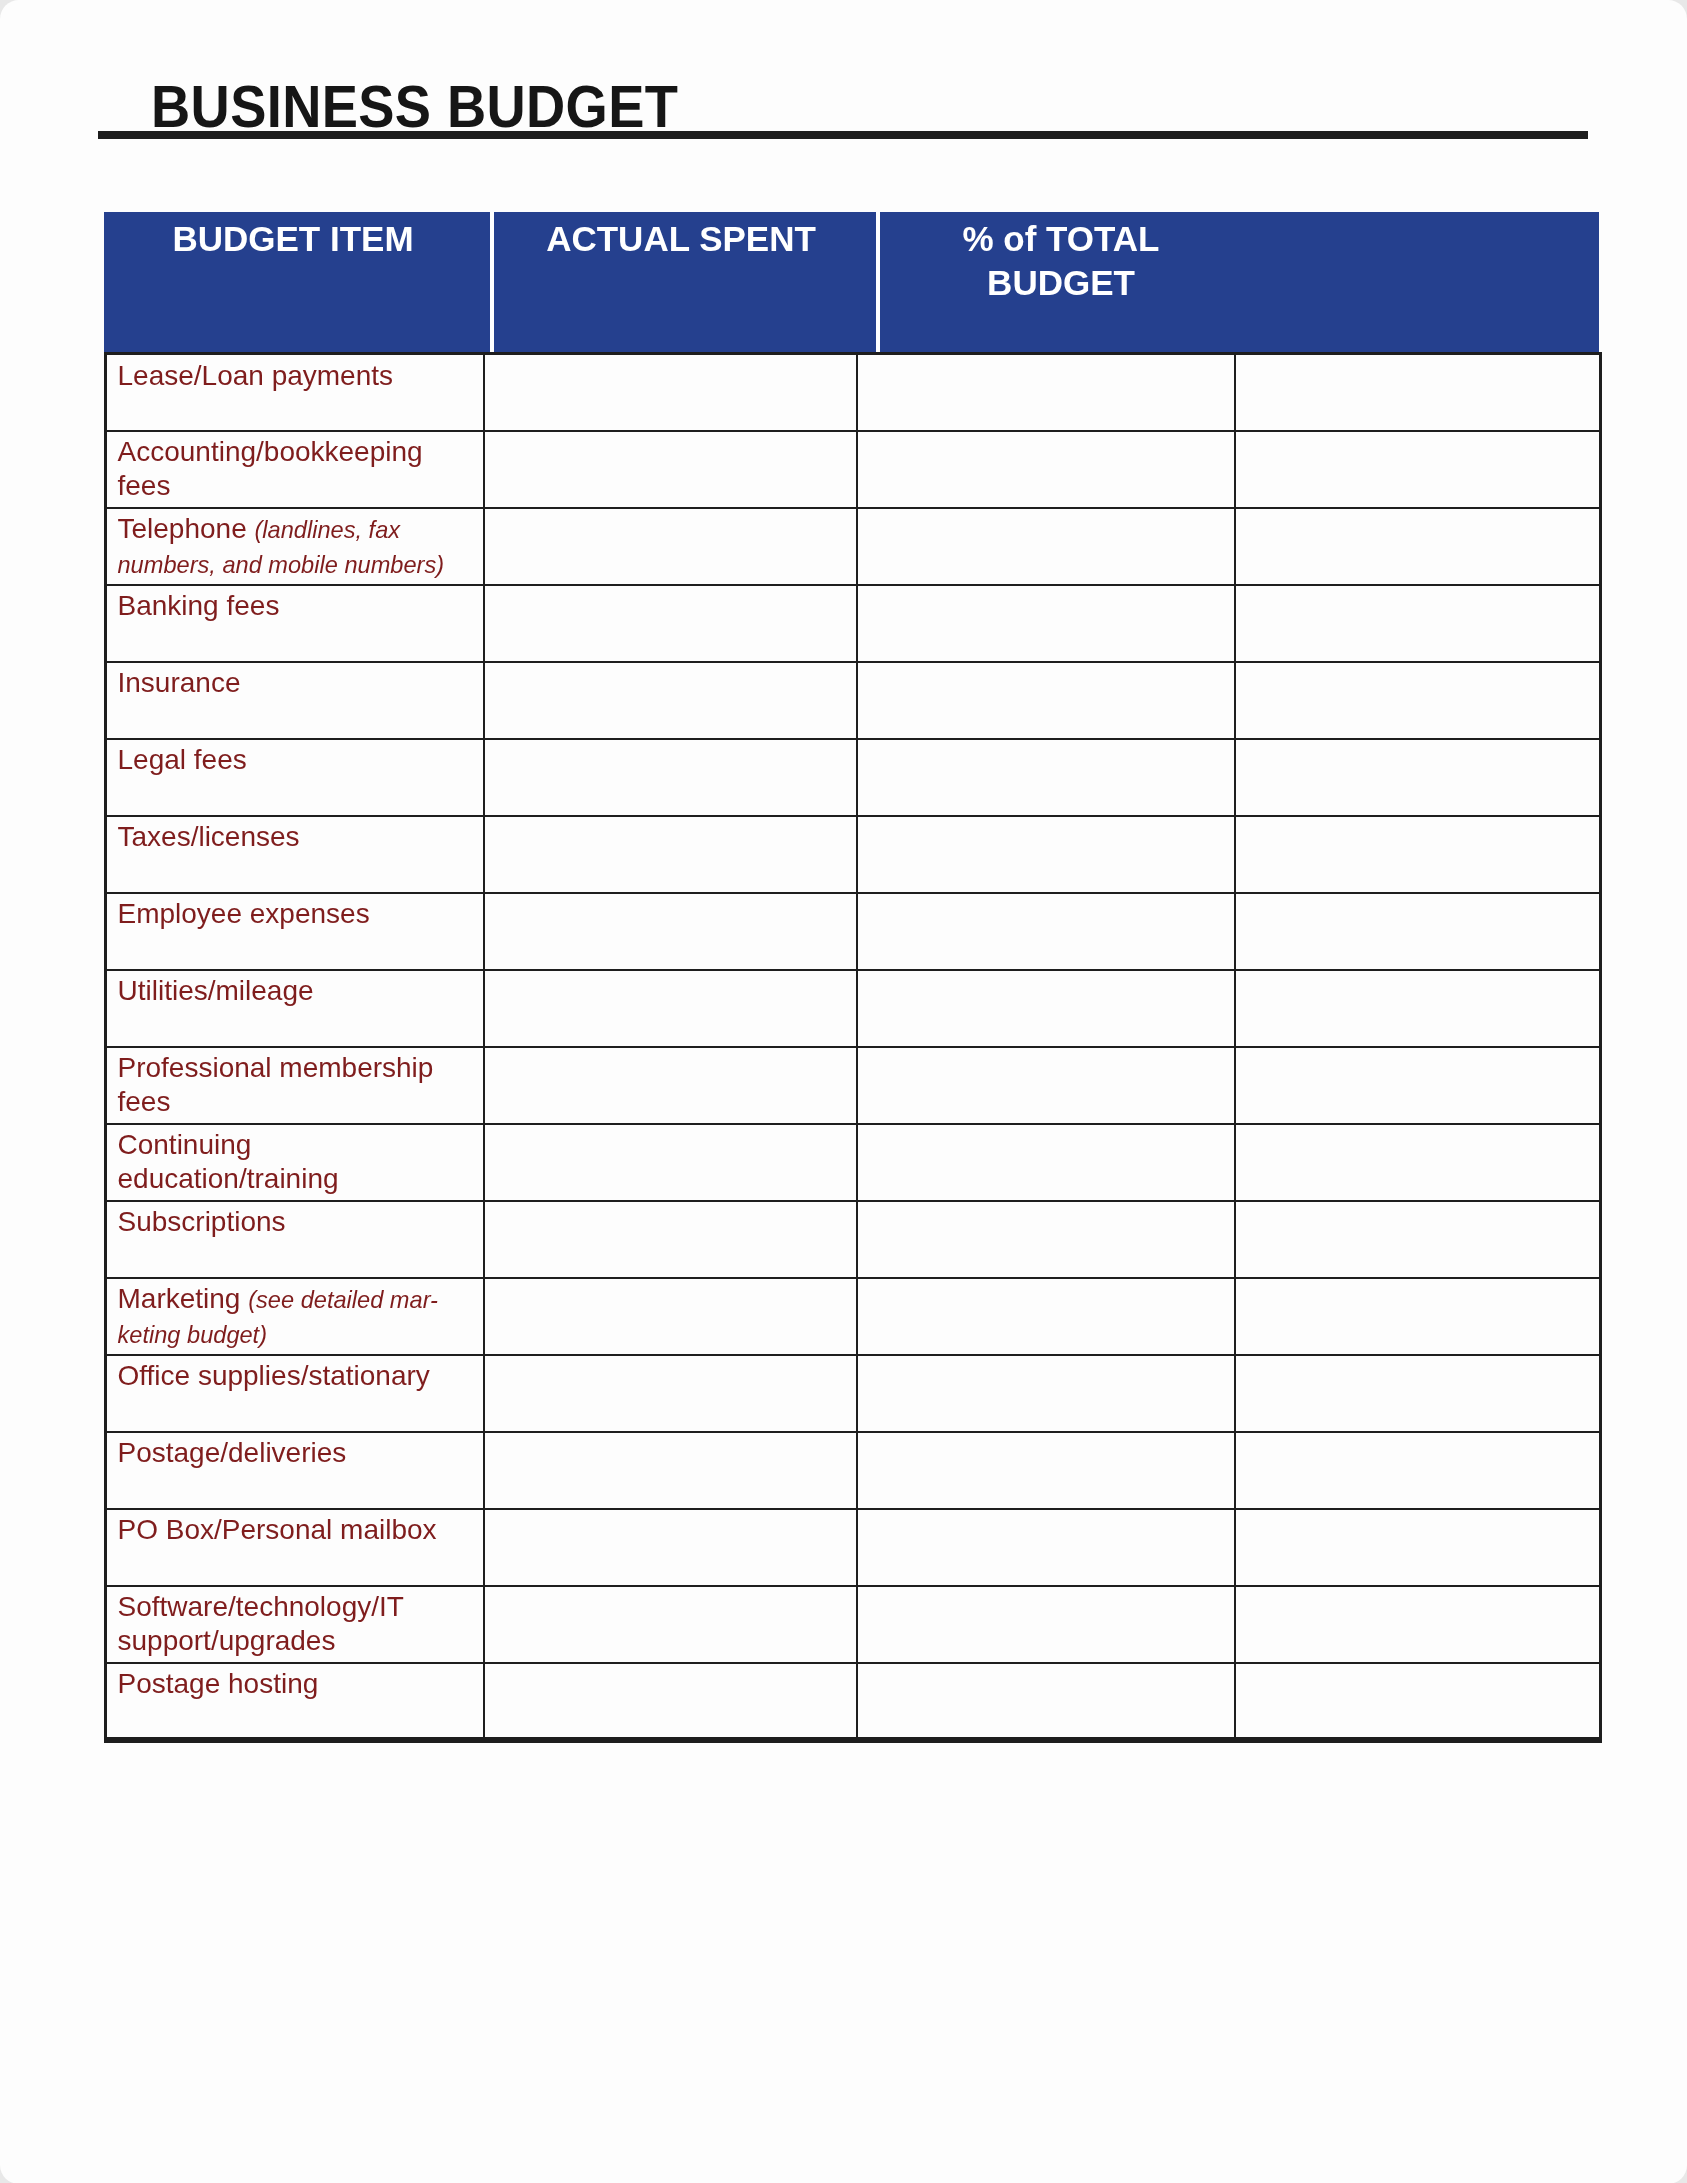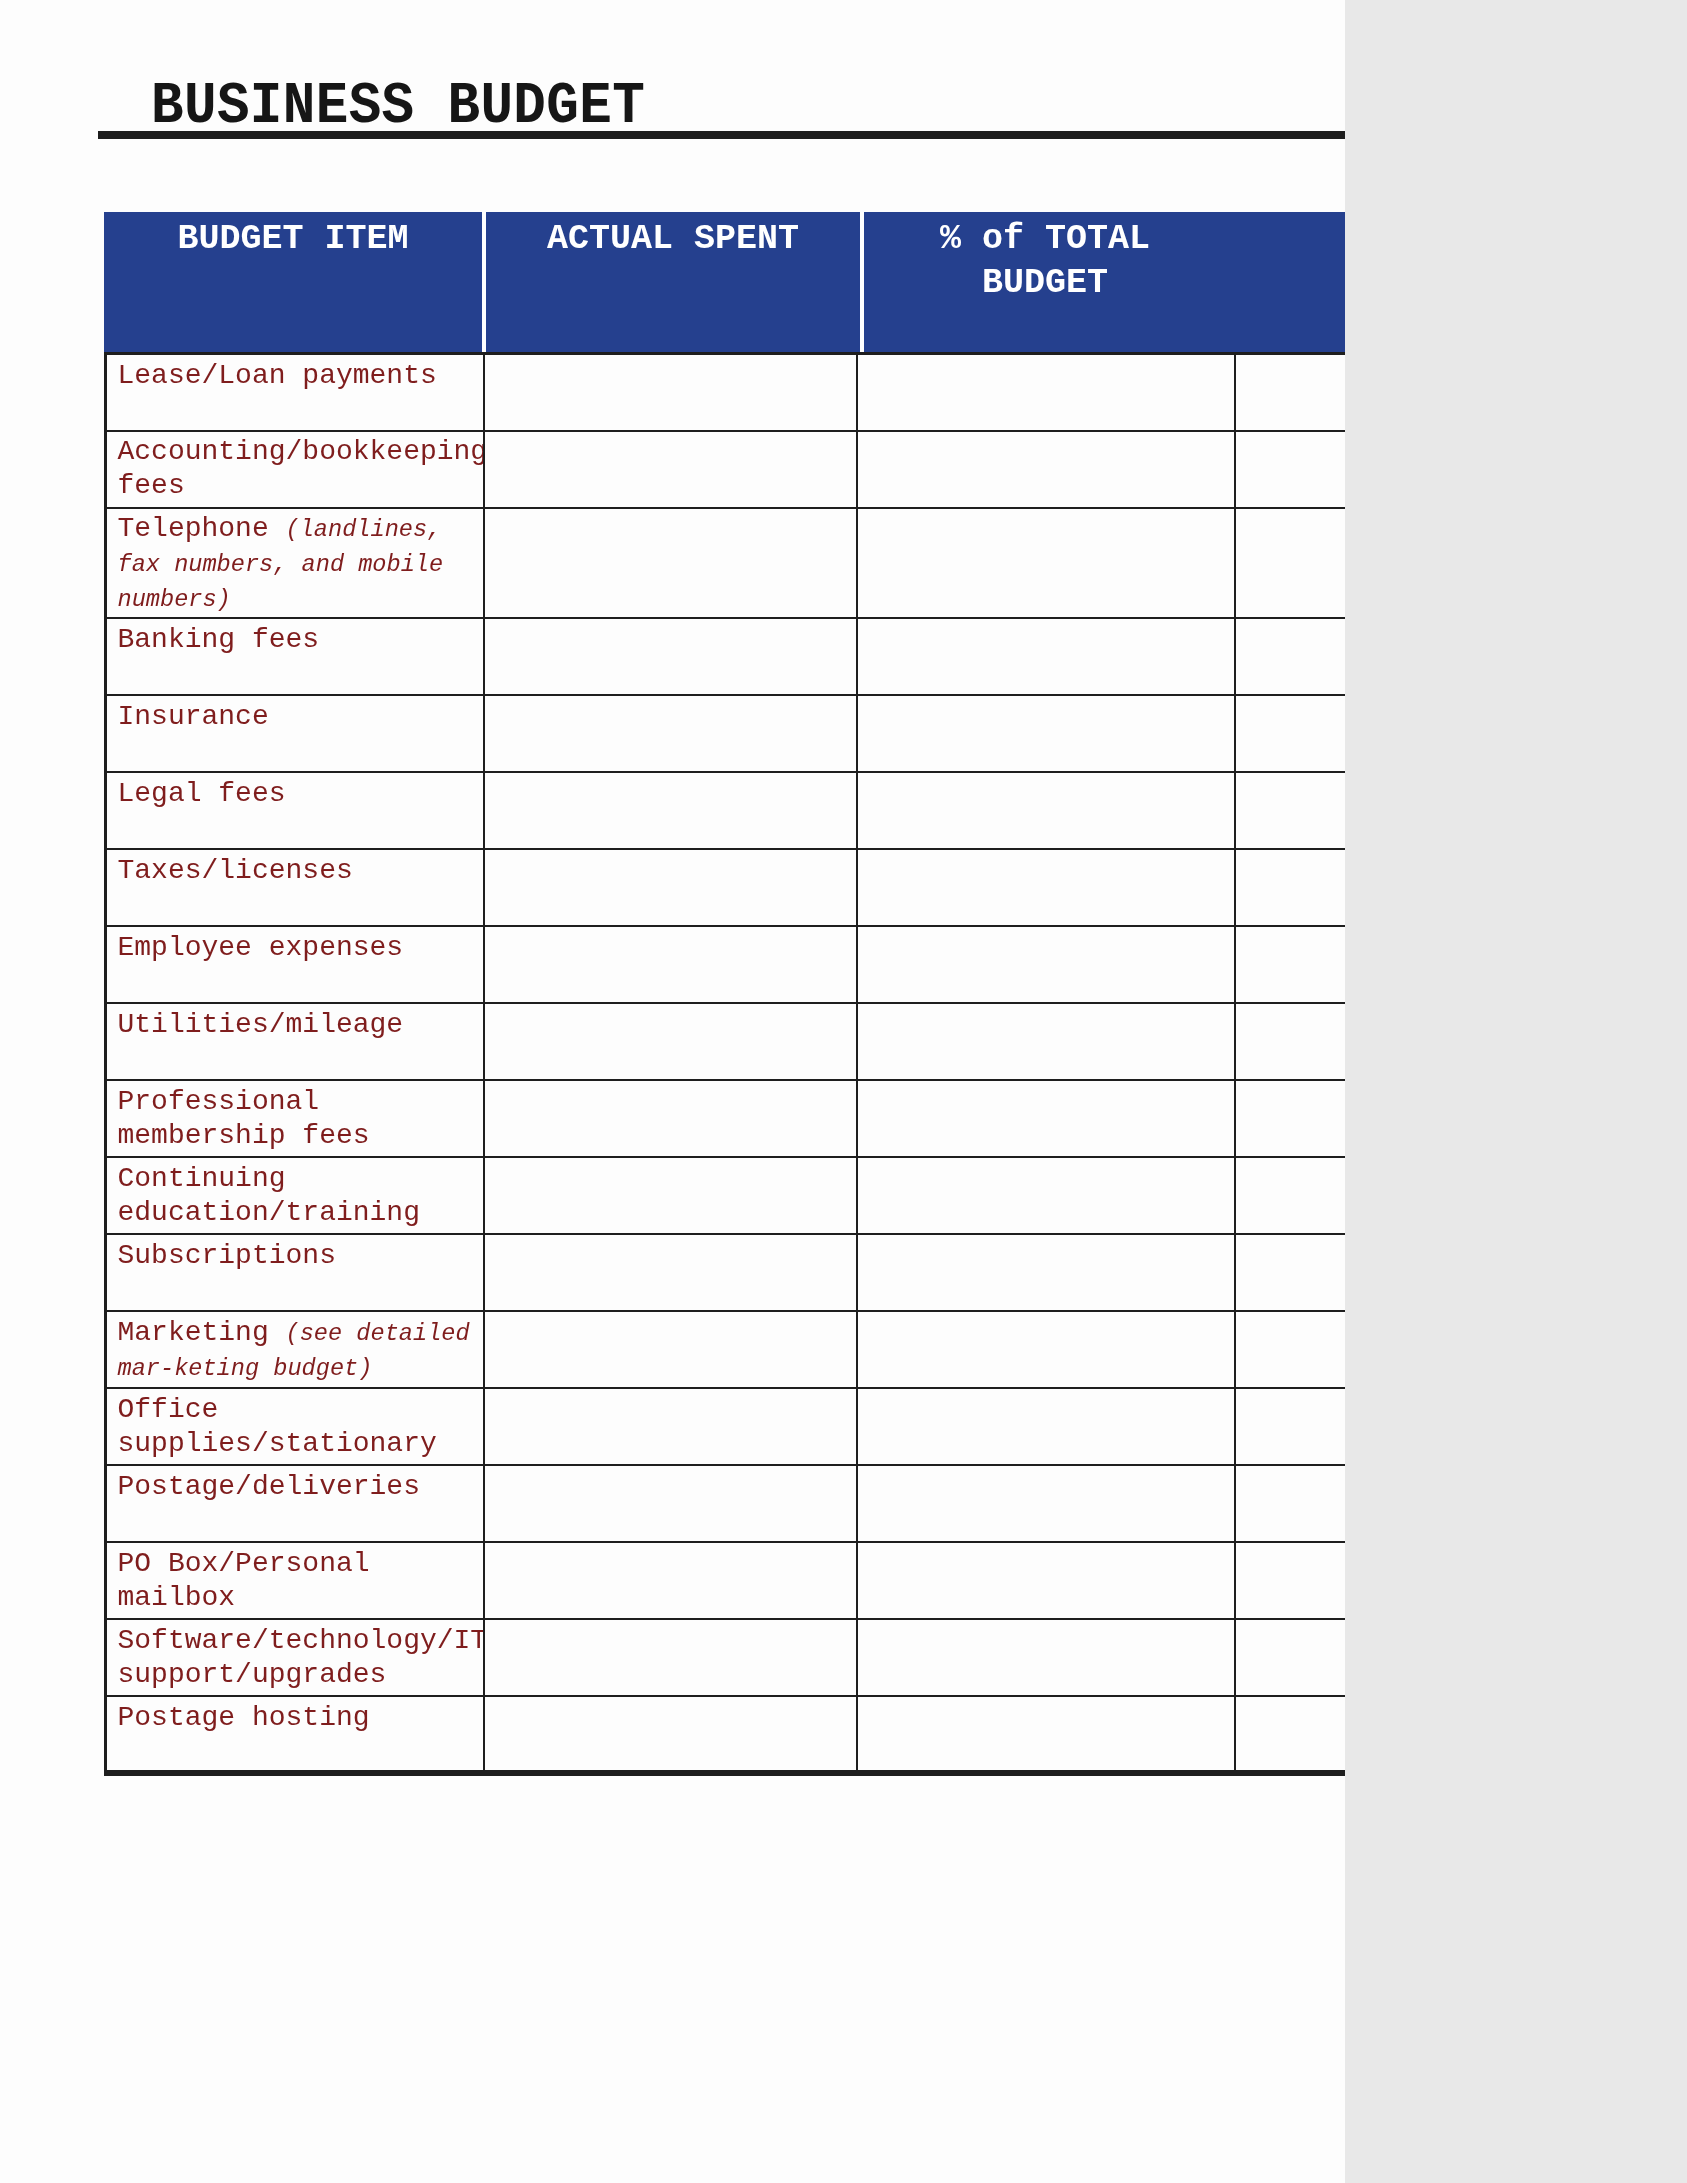--- a/index.html
+++ b/index.html
@@ -4,26 +4,27 @@
 <style>
   :root {
     --header-bg: #25408e;
     --border-color: #1e1e1e;
     --text-color: #1a1a1a;
   }
   * { margin: 0; padding: 0; box-sizing: border-box; }
   html, body { background: #e8e8e8; }
   .page {
     position: relative;
-    width: 1345px;
+    width: 1687px;
     height: 2184px;
     background: #fdfdfd;
-    font-family: Liberation Mono, monospace;
+    font-family: Liberation Sans, sans-serif;
     color: var(--text-color);
     overflow: hidden;
+    border-radius: 19px;
   }
   .doc-title {
     position: absolute;
     left: 151px;
     top: 73px;
     font-size: 59px;
     font-weight: 700;
     letter-spacing: 0.4px;
     color: #161616;
     transform: scaleX(0.92);
@@ -42,20 +43,21 @@
     position: absolute;
     left: 104px;
     top: 212px;
     width: 1495px;
   }
   .thead {
     display: flex;
     width: 1495px;
     height: 140px;
     background: var(--header-bg);
+    gap: 8px;
   }
   .th {
     color: #ffffff;
     font-weight: 700;
     font-size: 35px;
     line-height: 44px;
     text-align: center;
     padding-top: 5.2px;
     white-space: pre-line;
     overflow: hidden;

